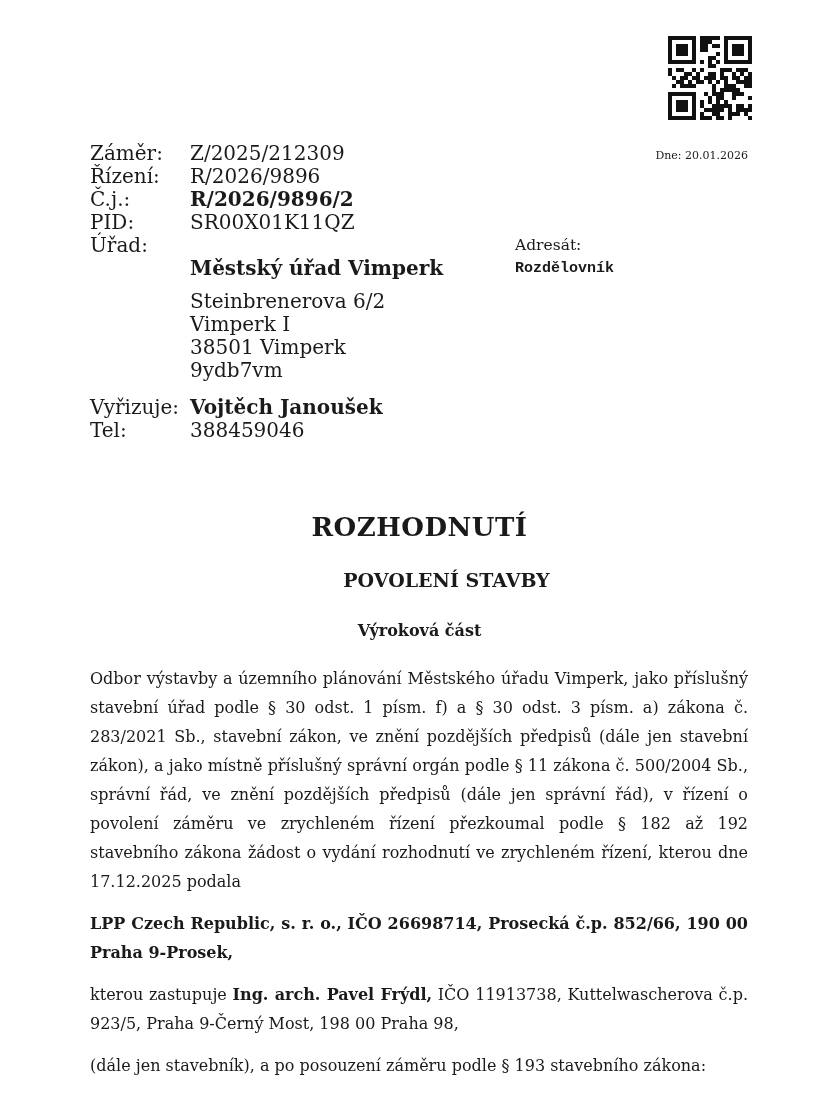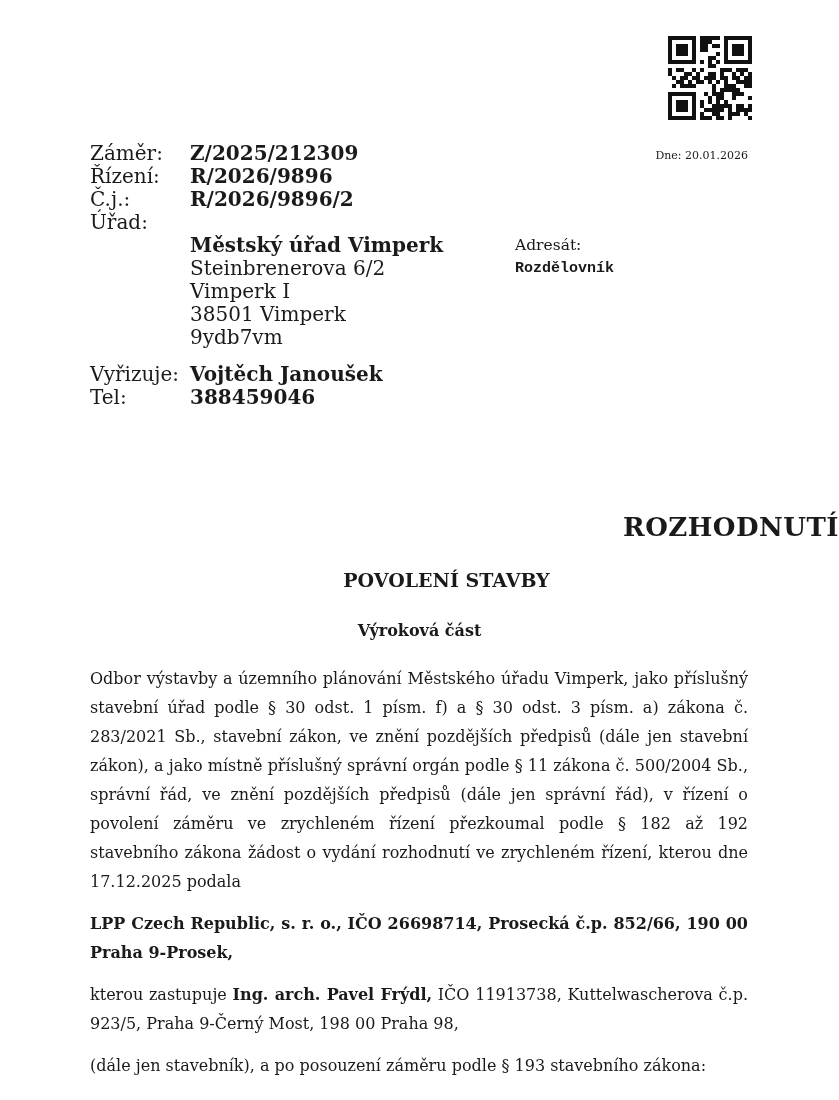--- a/index.html
+++ b/index.html
@@ -40,34 +40,34 @@
   .header-block {
     position: absolute;
     left: 90px;
     top: 142px;
     width: 658px;
     font-size: 20px;
     line-height: 23px;
   }
   .hrow { display: flex; }
   .hrow .label { width: 100px; flex: 0 0 100px; }
-  .hrow .value { flex: 1; font-weight: bold; }
+  .hrow .value { flex: 1; }
   .office-name { margin-left: 100px; }
-  .office-address { margin-left: 100px; }
+  .office-address { margin-left: 100px; margin-top: 10px; }
   .contact-rows { margin-top: 14px; }
 
   
   .adresat-label { position: absolute; left: 515px; top: 234px; font-size: 15.5px; line-height: 23px; }
   .adresat-value { position: absolute; left: 515px; top: 257px; font-size: 15px; line-height: 23px; font-weight: 700; font-family: Liberation Mono, monospace; }
 
   
   .title-main {
     position: absolute;
     top: 512px; left: 0; width: 100%;
-    text-align: right;
+    text-align: center;
     font-size: 26px;
     font-weight: 700;
     letter-spacing: 0.5px;
   }
   .title-sub {
     position: absolute;
     top: 569px; left: 16px; width: 100%;
     text-align: center;
     font-size: 19px;
     font-weight: 700;
@@ -345,20 +345,24 @@
     </div>
     <div class="hrow">
       <span class="label">Řízení:</span>
       <span class="value">R/2026/9896</span>
     </div>
     <div class="hrow">
       <span class="label">Č.j.:</span>
       <span class="value bold">R/2026/9896/2</span>
     </div>
     <div class="hrow">
+      <span class="label">PID:</span>
+      <span class="value">SR00X01K11QZ</span>
+    </div>
+    <div class="hrow">
       <span class="label">Úřad:</span>
       <span class="value"></span>
     </div>
 
     <div class="office-name bold">Městský úřad Vimperk</div>
 
     <div class="office-address">
       <div>Steinbrenerova 6/2</div>
       <div>Vimperk I</div>
       <div>38501 Vimperk</div>

